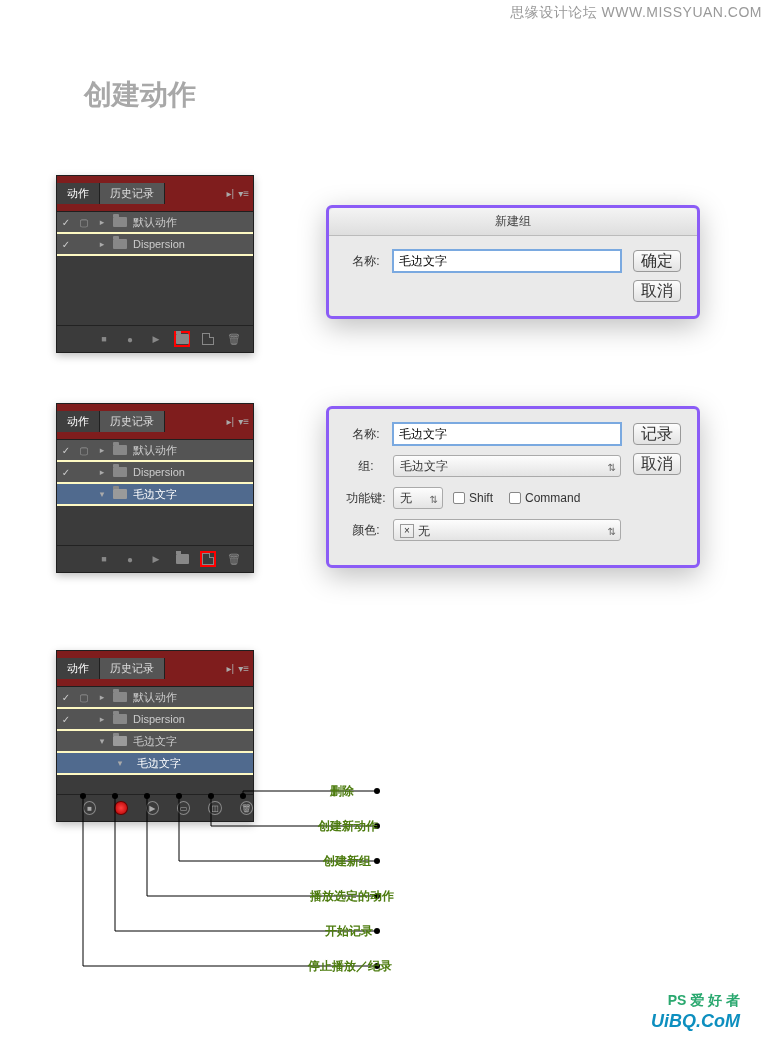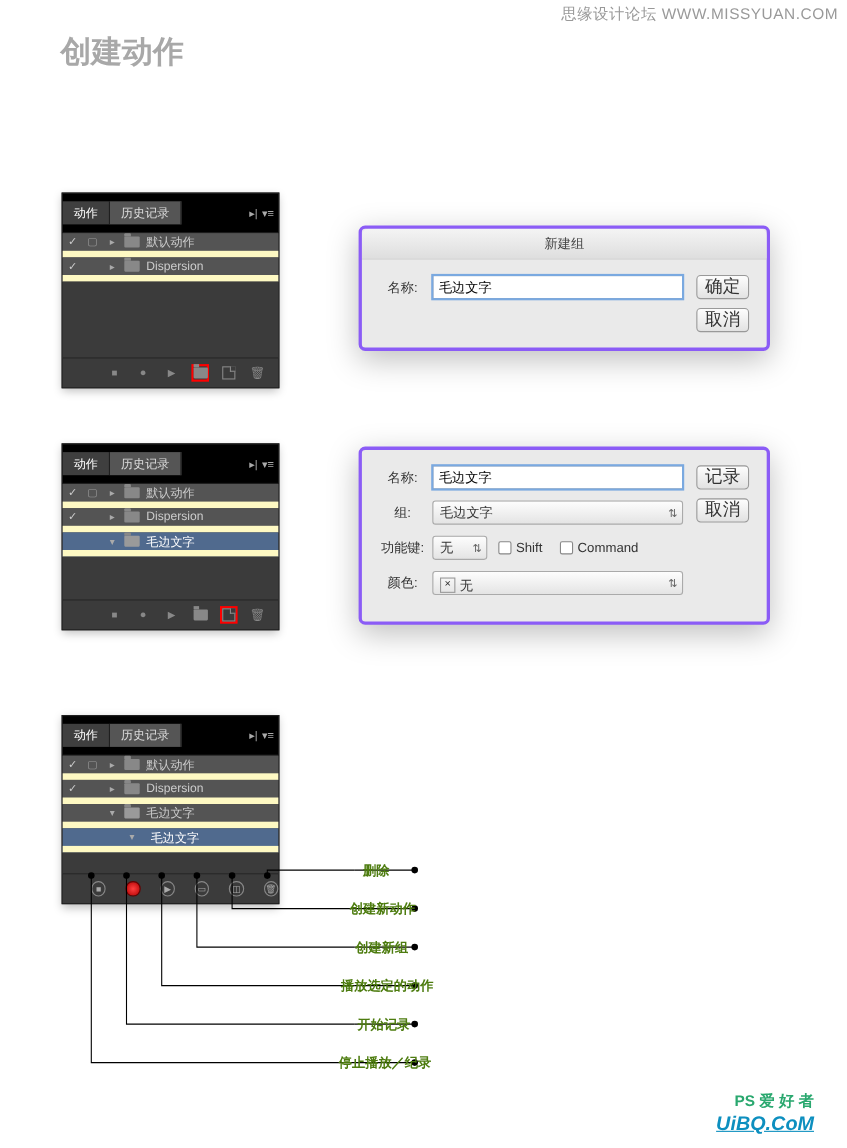--- a/index.html
+++ b/index.html
@@ -1,29 +1,29 @@
 <!DOCTYPE html>
 <html><head>
 <meta charset="utf-8">
 <style>
 * { box-sizing: border-box; margin: 0; padding: 0; }
 body { width: 770px; height: 1044px; background: #fff; font-family: "Helvetica Neue", Arial, sans-serif; font-size: 12px; position: relative; color: #333; }
 .watermark-top { position: absolute; top: 4px; right: 8px; font-size: 14px; color: #999; letter-spacing: 0.5px; }
-.page { padding: 28px 55px 20px; }
+.page { padding: 76px 55px 20px; margin-left: 29px; }
 .page-title { font-size: 28px; font-weight: bold; color: #a8a8a8; margin-bottom: 70px; }
 
 
 .panel { width: 198px; background: #3b3b3b; border: 1px solid #1f1f1f; position: absolute; box-shadow: 0 3px 8px rgba(0,0,0,.25); }
-.panel-tabs { display: flex; align-items: center; height: 36px; background: #000000; border-bottom: 1px solid #1f1f1f; }
+.panel-tabs { display: flex; align-items: center; height: 36px; background: #7f1d1d; border-bottom: 1px solid #1f1f1f; }
 .tab { padding: 3px 10px; color: #ddd; font-size: 11px; border-right: 1px solid #1f1f1f; background: #555; }
 .tab.active { background: #3f3f3f; color: #fff; }
 .tab-icons { margin-left: auto; display: flex; gap: 4px; padding-right: 4px; color: #aaa; font-size: 10px; }
 .tab-icons span { cursor: default; }
 .panel-body { background: #3b3b3b; font-size: 11px; }
-.prow { display: flex; align-items: center; height: 22px; color: #ccc; background: #545454; border-bottom: 6px solid #fef9c3; }
+.prow { display: flex; align-items: center; height: 22px; color: #ccc; background: #545454; border-bottom: 2px solid #fef9c3; }
 .prow.sel { background: #506a8e; color: #fff; }
 .col { width: 18px; display: flex; align-items: center; justify-content: center; color: #aaa; font-size: 10px; }
 .check::before { content: "✓"; color: #ccc; }
 .box::before { content: "▢"; color: #999; }
 .arrow::before { content: "▸"; font-size: 9px; }
 .arrowd::before { content: "▾"; font-size: 9px; }
 .fldr { width: 14px; height: 10px; background: #888; display: inline-block; position: relative; border-radius: 1px; }
 .fldr::before { content: ""; position: absolute; top: -3px; left: 0; width: 6px; height: 3px; background: #888; border-radius: 1px 1px 0 0; }
 .fldr.open { background: #9a9a9a; }
 .plabel { padding-left: 4px; }
@@ -62,21 +62,21 @@
 .callout-svg { position: absolute; left: 42px; top: 776px; width: 500px; height: 230px; pointer-events: none; }
 .callout-label { position: absolute; font-size: 12px; font-weight: bold; color: #4d7c0f; white-space: nowrap; }
 .dot { fill: #000; }
 .leaderpath { fill: none; stroke: #000; stroke-width: 1; }
 
 
 .circ-footer { height: 26px; background: #3b3b3b; display: flex; align-items: center; gap: 18px; padding: 0 0 0 26px; }
 .circ { width: 14px; height: 14px; border: 1px solid #888; border-radius: 50%; display: flex; align-items: center; justify-content: center; font-size: 8px; color: #aaa; }
 .circ.red { background: radial-gradient(#ff4040,#b00000); border-color: #600; }
 
-.wm-bottom { position: absolute; right: 30px; bottom: 12px; font-size: 18px; font-weight: bold; font-style: italic; color: #0d8fbf; text-shadow: 1px 1px 0 #fff; text-decoration: underline; }
+.wm-bottom { position: absolute; right: 30px; bottom: 12px; font-size: 18px; font-weight: bold; font-style: italic; color: #0d8fbf; text-shadow: 1px 1px 0 #fff; }
 .wm-bottom2 { position: absolute; right: 30px; bottom: 34px; font-size: 14px; color: #2aa86f; font-weight: bold; }
 </style>
 </head>
 <body>
 
 <div class="watermark-top">思缘设计论坛  WWW.MISSYUAN.COM</div>
 
 <div class="page">
   <div class="page-title">创建动作</div>
 </div>

